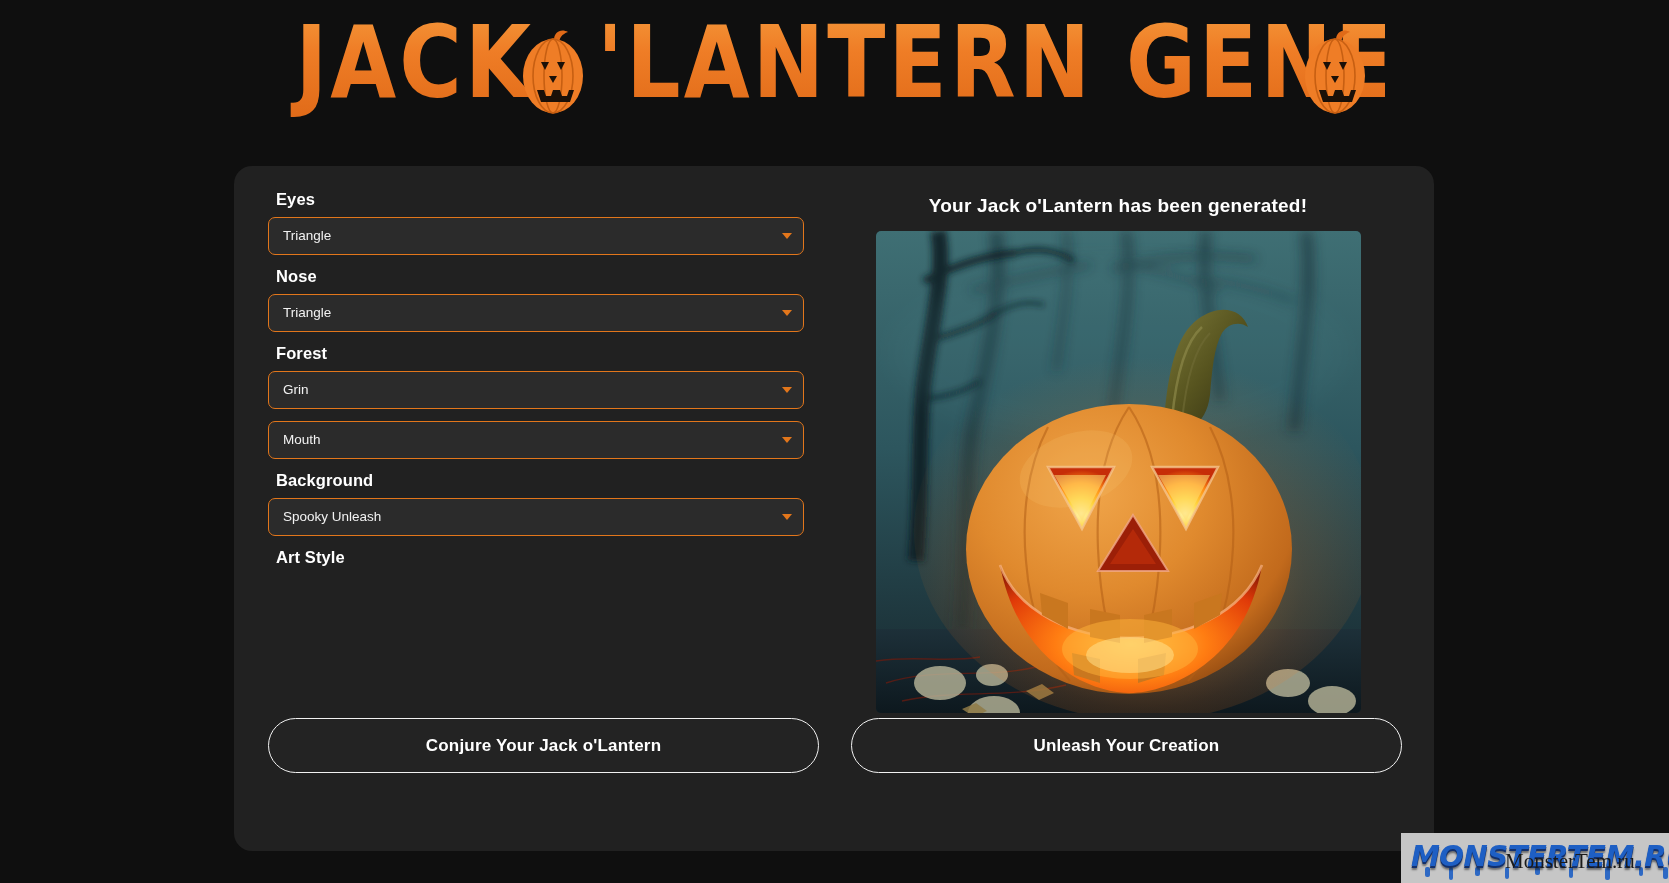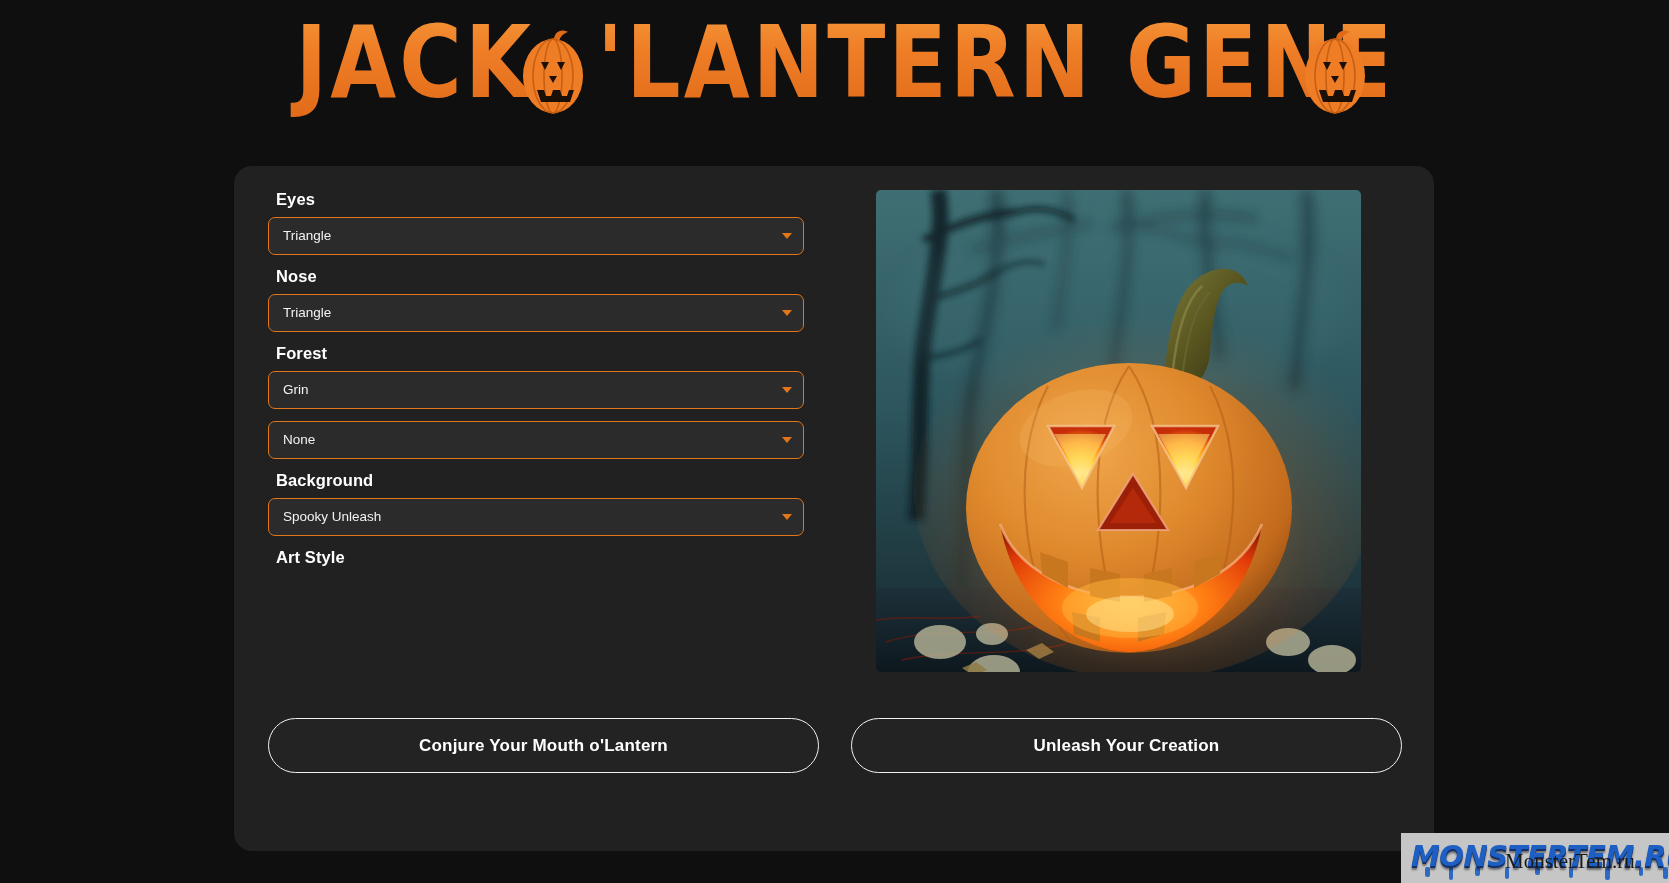--- a/index.html
+++ b/index.html
@@ -176,21 +176,21 @@
           <span class="field-label">Forest</span>
           <div class="select-box">
             <span class="select-value">Grin</span>
             <span class="caret"></span>
           </div>
         </div>
         <div class="field-gap"></div>
 
         <div class="field">
           <div class="select-box">
-            <span class="select-value">None</span>
+            <span class="select-value">Mouth</span>
             <span class="caret"></span>
           </div>
         </div>
         <div class="field-gap"></div>
 
         <div class="field">
           <span class="field-label">Background</span>
           <div class="select-box">
             <span class="select-value">Spooky Unleash</span>
             <span class="caret"></span>
@@ -198,20 +198,21 @@
         </div>
         <div class="field-gap"></div>
 
         <div class="field">
           <span class="field-label">Art Style</span>
         </div>
 
       </div>
 
       <div class="col-right">
+        <div class="result-heading">Your Jack o'Lantern has been generated!</div>
 
         <div class="image-frame">
           <svg viewBox="0 0 485 482" preserveAspectRatio="xMidYMid slice">
             <defs>
               <linearGradient id="fog" x1="0" y1="0" x2="0" y2="1">
                 <stop offset="0%" stop-color="#3f6f74"></stop>
                 <stop offset="45%" stop-color="#2d565e"></stop>
                 <stop offset="100%" stop-color="#16262c"></stop>
               </linearGradient>
               <radialGradient id="glowmid" cx="50%" cy="62%" r="58%">
@@ -338,21 +339,21 @@
             </g>
             <ellipse cx="254" cy="418" rx="68" ry="30" fill="#ffb43a" opacity=".5"></ellipse>
             <ellipse cx="254" cy="424" rx="44" ry="18" fill="#ffe08a" opacity=".55"></ellipse>
           </svg>
         </div>
       </div>
     </div>
   </div>
 
   <div class="btn-row-left">
-    <button class="btn">Conjure Your Mouth o'Lantern</button>
+    <button class="btn">Conjure Your Jack o'Lantern</button>
   </div>
   <div class="btn-row-right">
     <button class="btn">Unleash Your Creation</button>
   </div>
 
   <div class="watermark">
     <svg class="wm-drips" viewBox="0 0 288 50">
       <g fill="#1e5fc4" opacity=".9">
         <rect x="24" y="34" width="5" height="10" rx="2"></rect>
         <rect x="48" y="34" width="4" height="13" rx="2"></rect>

